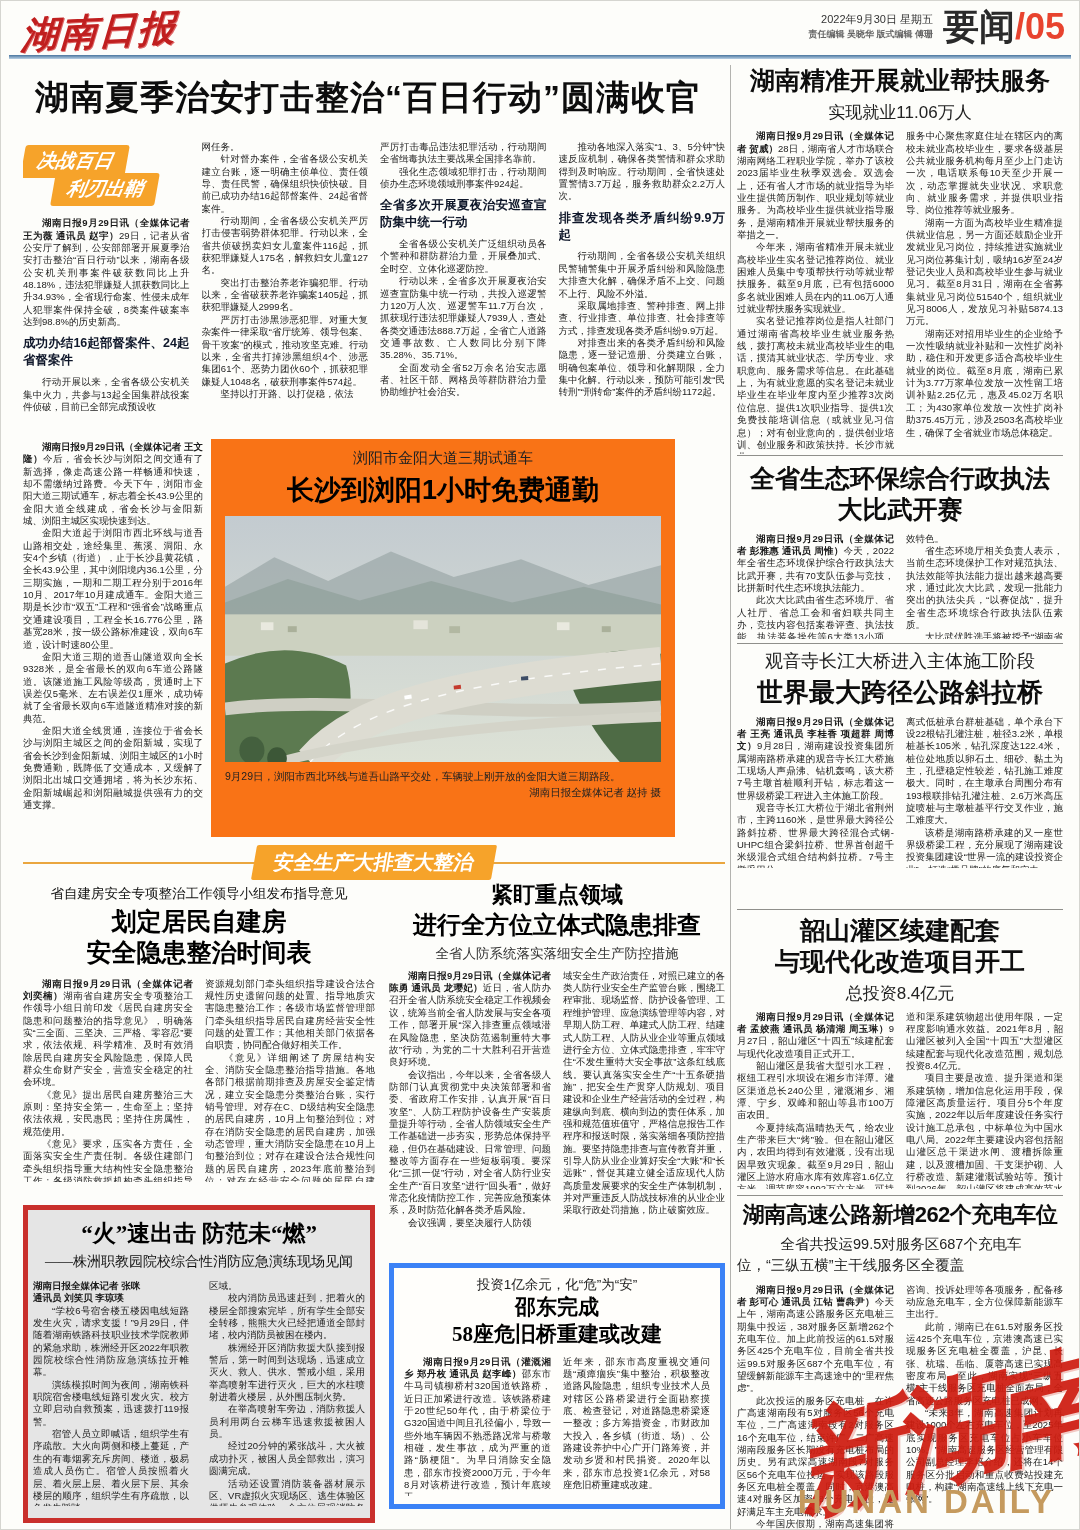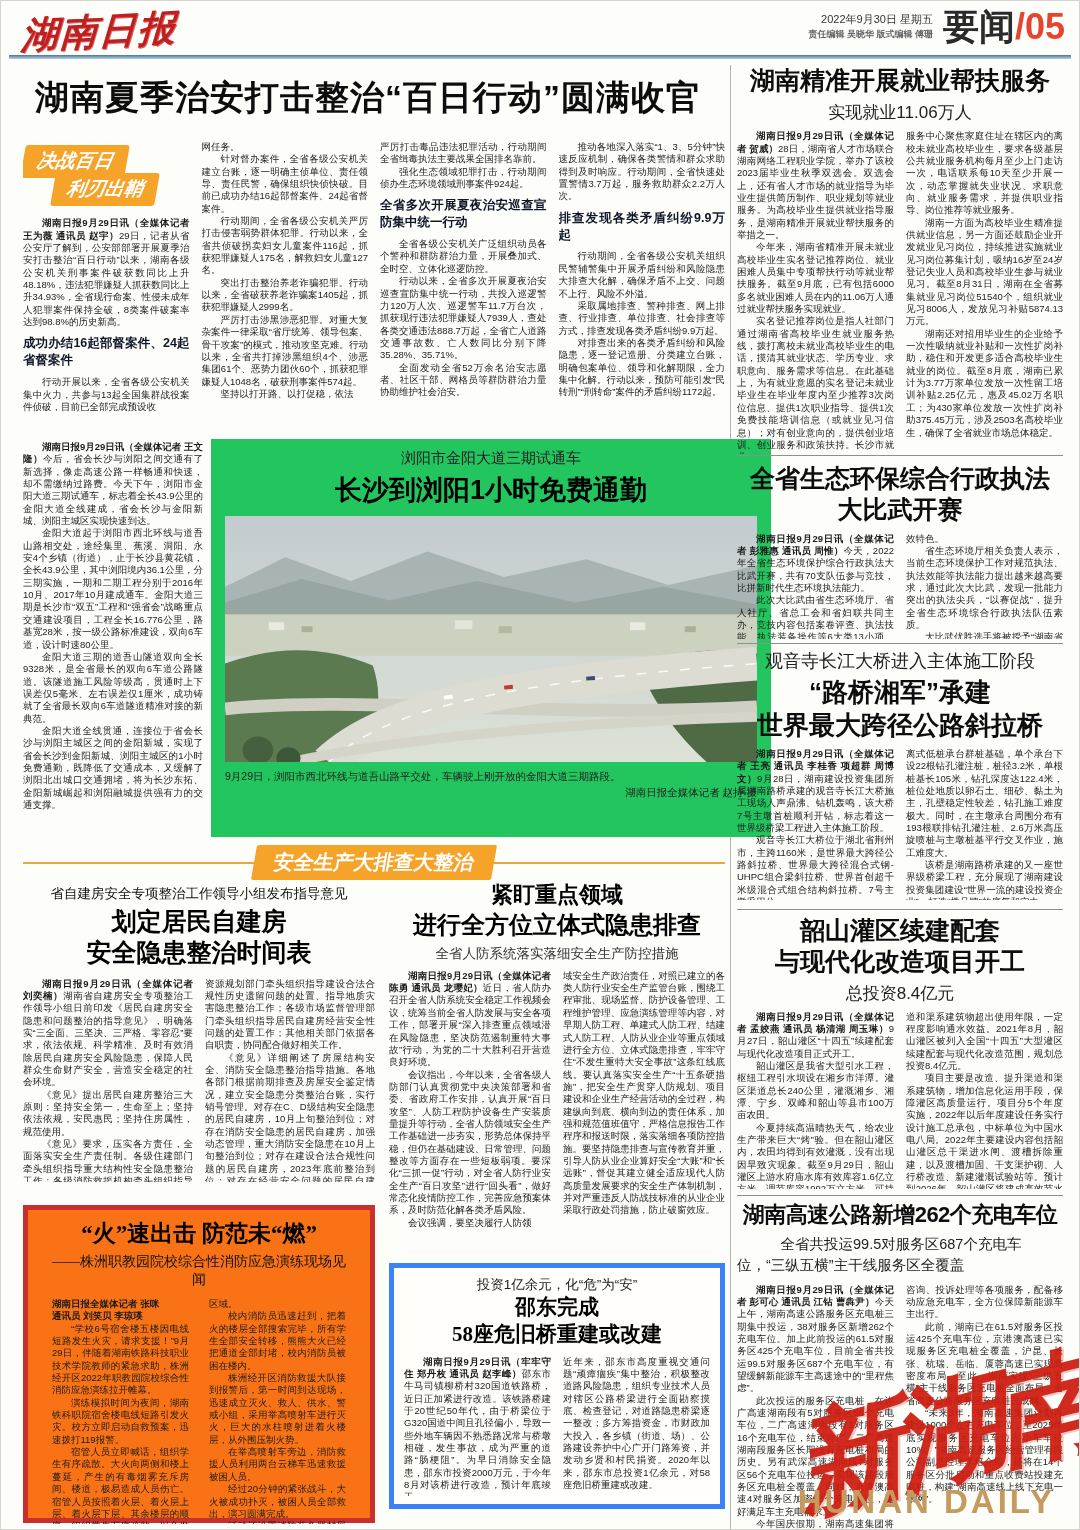--- a/index.html
+++ b/index.html
@@ -35,21 +35,21 @@
   .lead-headline{position:absolute;left:22px;top:74px;width:690px;text-align:center;
                  font-size:34px;font-weight:700;color:#0d0d0d;letter-spacing:1px;}
   .lead-cols{position:absolute;left:22px;top:140px;width:702px;height:294px;}
   .badge{margin:4px 0 12px;}
   .ribbon{display:inline-block;background:#f6a32a;color:#fff;font-weight:800;font-style:italic;
           font-size:19px;padding:4px 14px;transform:skewX(-10deg);border-radius:3px;white-space:nowrap;}
   .ribbon2{margin-left:30px;margin-top:-5px;}
 
   
   .liuyang-text{position:absolute;left:22px;top:440px;width:180px;height:398px;overflow:hidden;}
-  .photo-box{position:absolute;left:210px;top:438px;width:560px;height:398px;background:#22c55e;
+  .photo-box{position:absolute;left:210px;top:438px;width:464px;height:398px;background:#f97316;
              padding:8px 14px;box-sizing:border-box;}
   .photo-kicker{text-align:center;font-size:15px;color:#222;margin-top:2px;}
   .photo-headline{text-align:center;font-size:27px;font-weight:900;color:#000;margin:4px 0 8px;}
   .photo-frame{width:100%;height:246px;overflow:hidden;background:#cfd6cc;}
   .photo-frame svg{display:block;width:100%;height:100%;}
   .photo-caption{font-size:10.5px;line-height:1.5;margin-top:7px;color:#222;}
   .photo-credit{text-align:right;font-size:10.5px;color:#222;margin-top:1px;}
 
   
   .vr{position:absolute;left:729px;top:64px;height:1466px;width:1px;background:#b3b3af;}
@@ -66,21 +66,21 @@
   .artA .headline{text-align:center;font-size:25px;font-weight:900;line-height:1.25;color:#000;}
   .artA .cols{margin-top:9px;height:204px;}
   .artB{position:absolute;left:388px;top:880px;width:336px;}
   .artB .headline{text-align:center;font-weight:900;line-height:1.3;color:#000;}
   .artB .h1{font-size:22px;}
   .artB .h2{font-size:24px;}
   .artB .subtitle{text-align:center;font-size:13.5px;color:#333;margin:4px 0 7px;}
   .artB .cols{height:266px;}
 
   .red-box{position:absolute;left:22px;top:1204px;width:352px;height:318px;border:5px solid #c9302c;
-           background:#f97316;padding:8px 24px;box-sizing:border-box;}
+           background:#e5e5e5;padding:8px 5px;box-sizing:border-box;}
   .red-box .headline{text-align:center;font-size:23px;font-weight:900;color:#000;}
   .red-box .subtitle{text-align:center;font-size:14px;color:#111;margin:4px 0 9px;}
   .red-box .cols{height:226px;gap:20px;}
 
   .orange-box{position:absolute;left:388px;top:1262px;width:336px;height:246px;border:5px solid #3b82f6;
               background:#fffefb;padding:6px 10px;box-sizing:border-box;}
   .orange-box .kicker{text-align:center;font-size:13.5px;color:#222;margin-top:2px;}
   .orange-box .headline{text-align:center;font-size:21px;font-weight:900;line-height:1.3;color:#000;}
   .orange-box .cols{margin-top:7px;height:140px;}
 
@@ -273,21 +273,21 @@
   </div>
 
   <div class="orange-box">
     <div class="kicker">投资1亿余元，化“危”为“安”</div>
     <div class="headline serif">
       <div>邵东完成</div>
       <div>58座危旧桥重建或改建</div>
     </div>
     <div class="cols bodytext">
       <div>
-          <p class="para"><b>湖南日报9月29日讯（牢牢守住 郑丹枚 通讯员 赵李峰）</b>邵东市牛马司镇柳桥村320国道铁路桥，近日正加紧进行改造。该铁路桥建于20世纪50年代，由于桥梁位于G320国道中间且孔径偏小，导致一些外地车辆因不熟悉路况常与桥墩相碰，发生事故，成为严重的道路“肠梗阻”。为早日消除安全隐患，邵东市投资2000万元，于今年8月对该桥进行改造，预计年底竣工。</p>
+          <p class="para"><b>湖南日报9月29日讯（灌溉湘乡 郑丹枚 通讯员 赵李峰）</b>邵东市牛马司镇柳桥村320国道铁路桥，近日正加紧进行改造。该铁路桥建于20世纪50年代，由于桥梁位于G320国道中间且孔径偏小，导致一些外地车辆因不熟悉路况常与桥墩相碰，发生事故，成为严重的道路“肠梗阻”。为早日消除安全隐患，邵东市投资2000万元，于今年8月对该桥进行改造，预计年底竣工。</p>
         </div>
       <div>
           <p class="para noindent">近年来，邵东市高度重视交通问题“顽瘴痼疾”集中整治，积极整改道路风险隐患，组织专业技术人员对辖区公路桥梁进行全面勘察摸底、检查登记，对道路隐患桥梁逐一整改；多方筹措资金，市财政加大投入，各乡镇（街道、场）、公路建设养护中心广开门路筹资，并发动乡贤和村民捐资。2020年以来，邵东市总投资1亿余元，对58座危旧桥重建或改建。</p>
         </div>
     </div>
   </div>
 
   <div class="rail-block r1">
     <div class="r-title">湖南精准开展就业帮扶服务</div>
     <div class="r-sub">实现就业11.06万人</div>
@@ -318,21 +318,20 @@
           <p class="para noindent">效特色。</p>
           <p class="para">省生态环境厅相关负责人表示，当前生态环境保护工作对规范执法、执法效能等执法能力提出越来越高要求，通过此次大比武，发现一批能力突出的执法尖兵，“以赛促战”，提升全省生态环境综合行政执法队伍素质。</p>
           <p class="para">大比武优胜选手将被授予“湖南省五一劳动奖章”“湖南省执法技术能手”“巾帼建功标兵”等荣誉称号。</p>
         </div>
     </div>
   </div>
   <div class="hr hr2"></div>
 
   <div class="rail-block r3">
     <div class="kicker">观音寺长江大桥进入主体施工阶段</div>
-    <div class="r-title">“路桥湘军”承建</div>
     <div class="r-title">世界最大跨径公路斜拉桥</div>
     <div class="cols bodytext">
       <div>
           <p class="para"><b>湖南日报9月29日讯（全媒体记者 王亮 通讯员 李桂香 项超群 周博文）</b>9月28日，湖南建设投资集团所属湖南路桥承建的观音寺长江大桥施工现场人声鼎沸、钻机轰鸣，该大桥7号主墩首桩顺利开钻，标志着这一世界级桥梁工程进入主体施工阶段。</p>
           <p class="para">观音寺长江大桥位于湖北省荆州市，主跨1160米，是世界最大跨径公路斜拉桥、世界最大跨径混合式钢-UHPC组合梁斜拉桥、世界首创超千米级混合式组合结构斜拉桥。7号主墩采用分</p>
         </div>
       <div>
           <p class="para noindent">离式低桩承台群桩基础，单个承台下设22根钻孔灌注桩，桩径3.2米，单根桩基长105米，钻孔深度达122.4米，桩位处地质以卵石土、细砂、黏土为主，孔壁稳定性较差，钻孔施工难度极大。同时，在主墩承台周围分布有193根联排钻孔灌注桩、2.6万米高压旋喷桩与主墩桩基平行交叉作业，施工难度大。</p>
           <p class="para">该桥是湖南路桥承建的又一座世界级桥梁工程，充分展现了湖南建设投资集团建设“世界一流的建设投资企业”，打造“桥品牌”的底气和实力。</p>
         </div>

